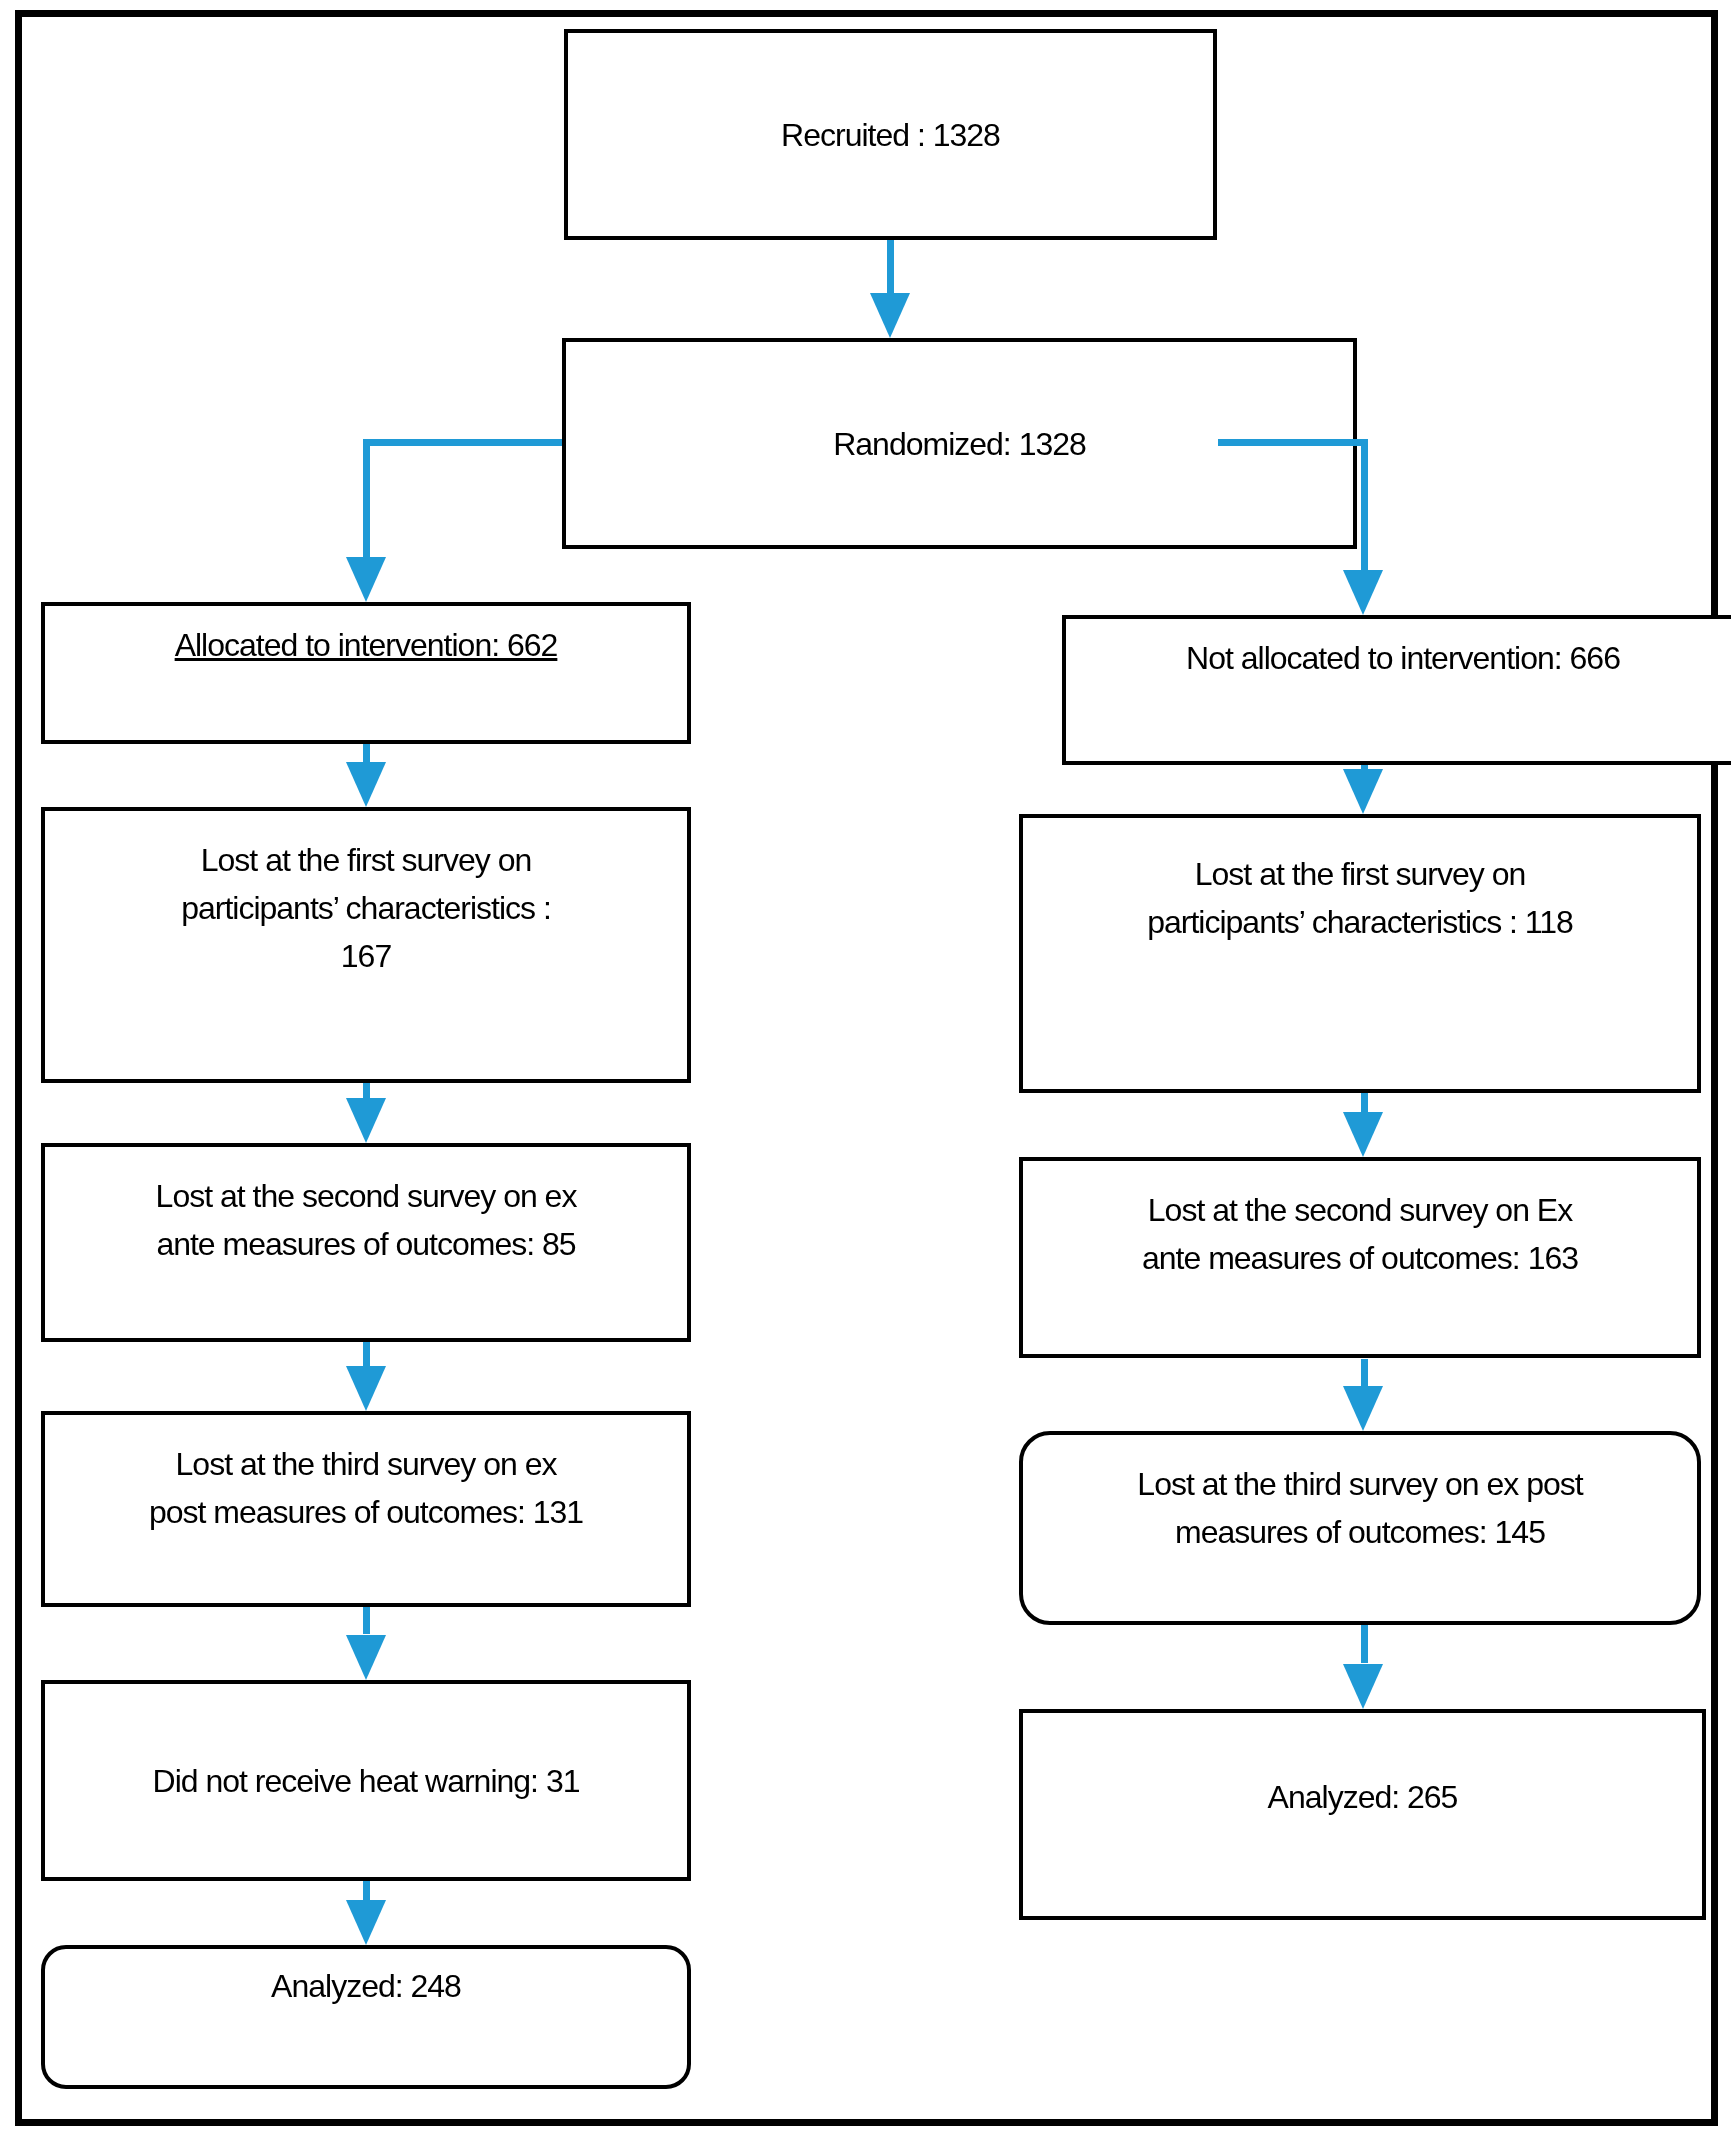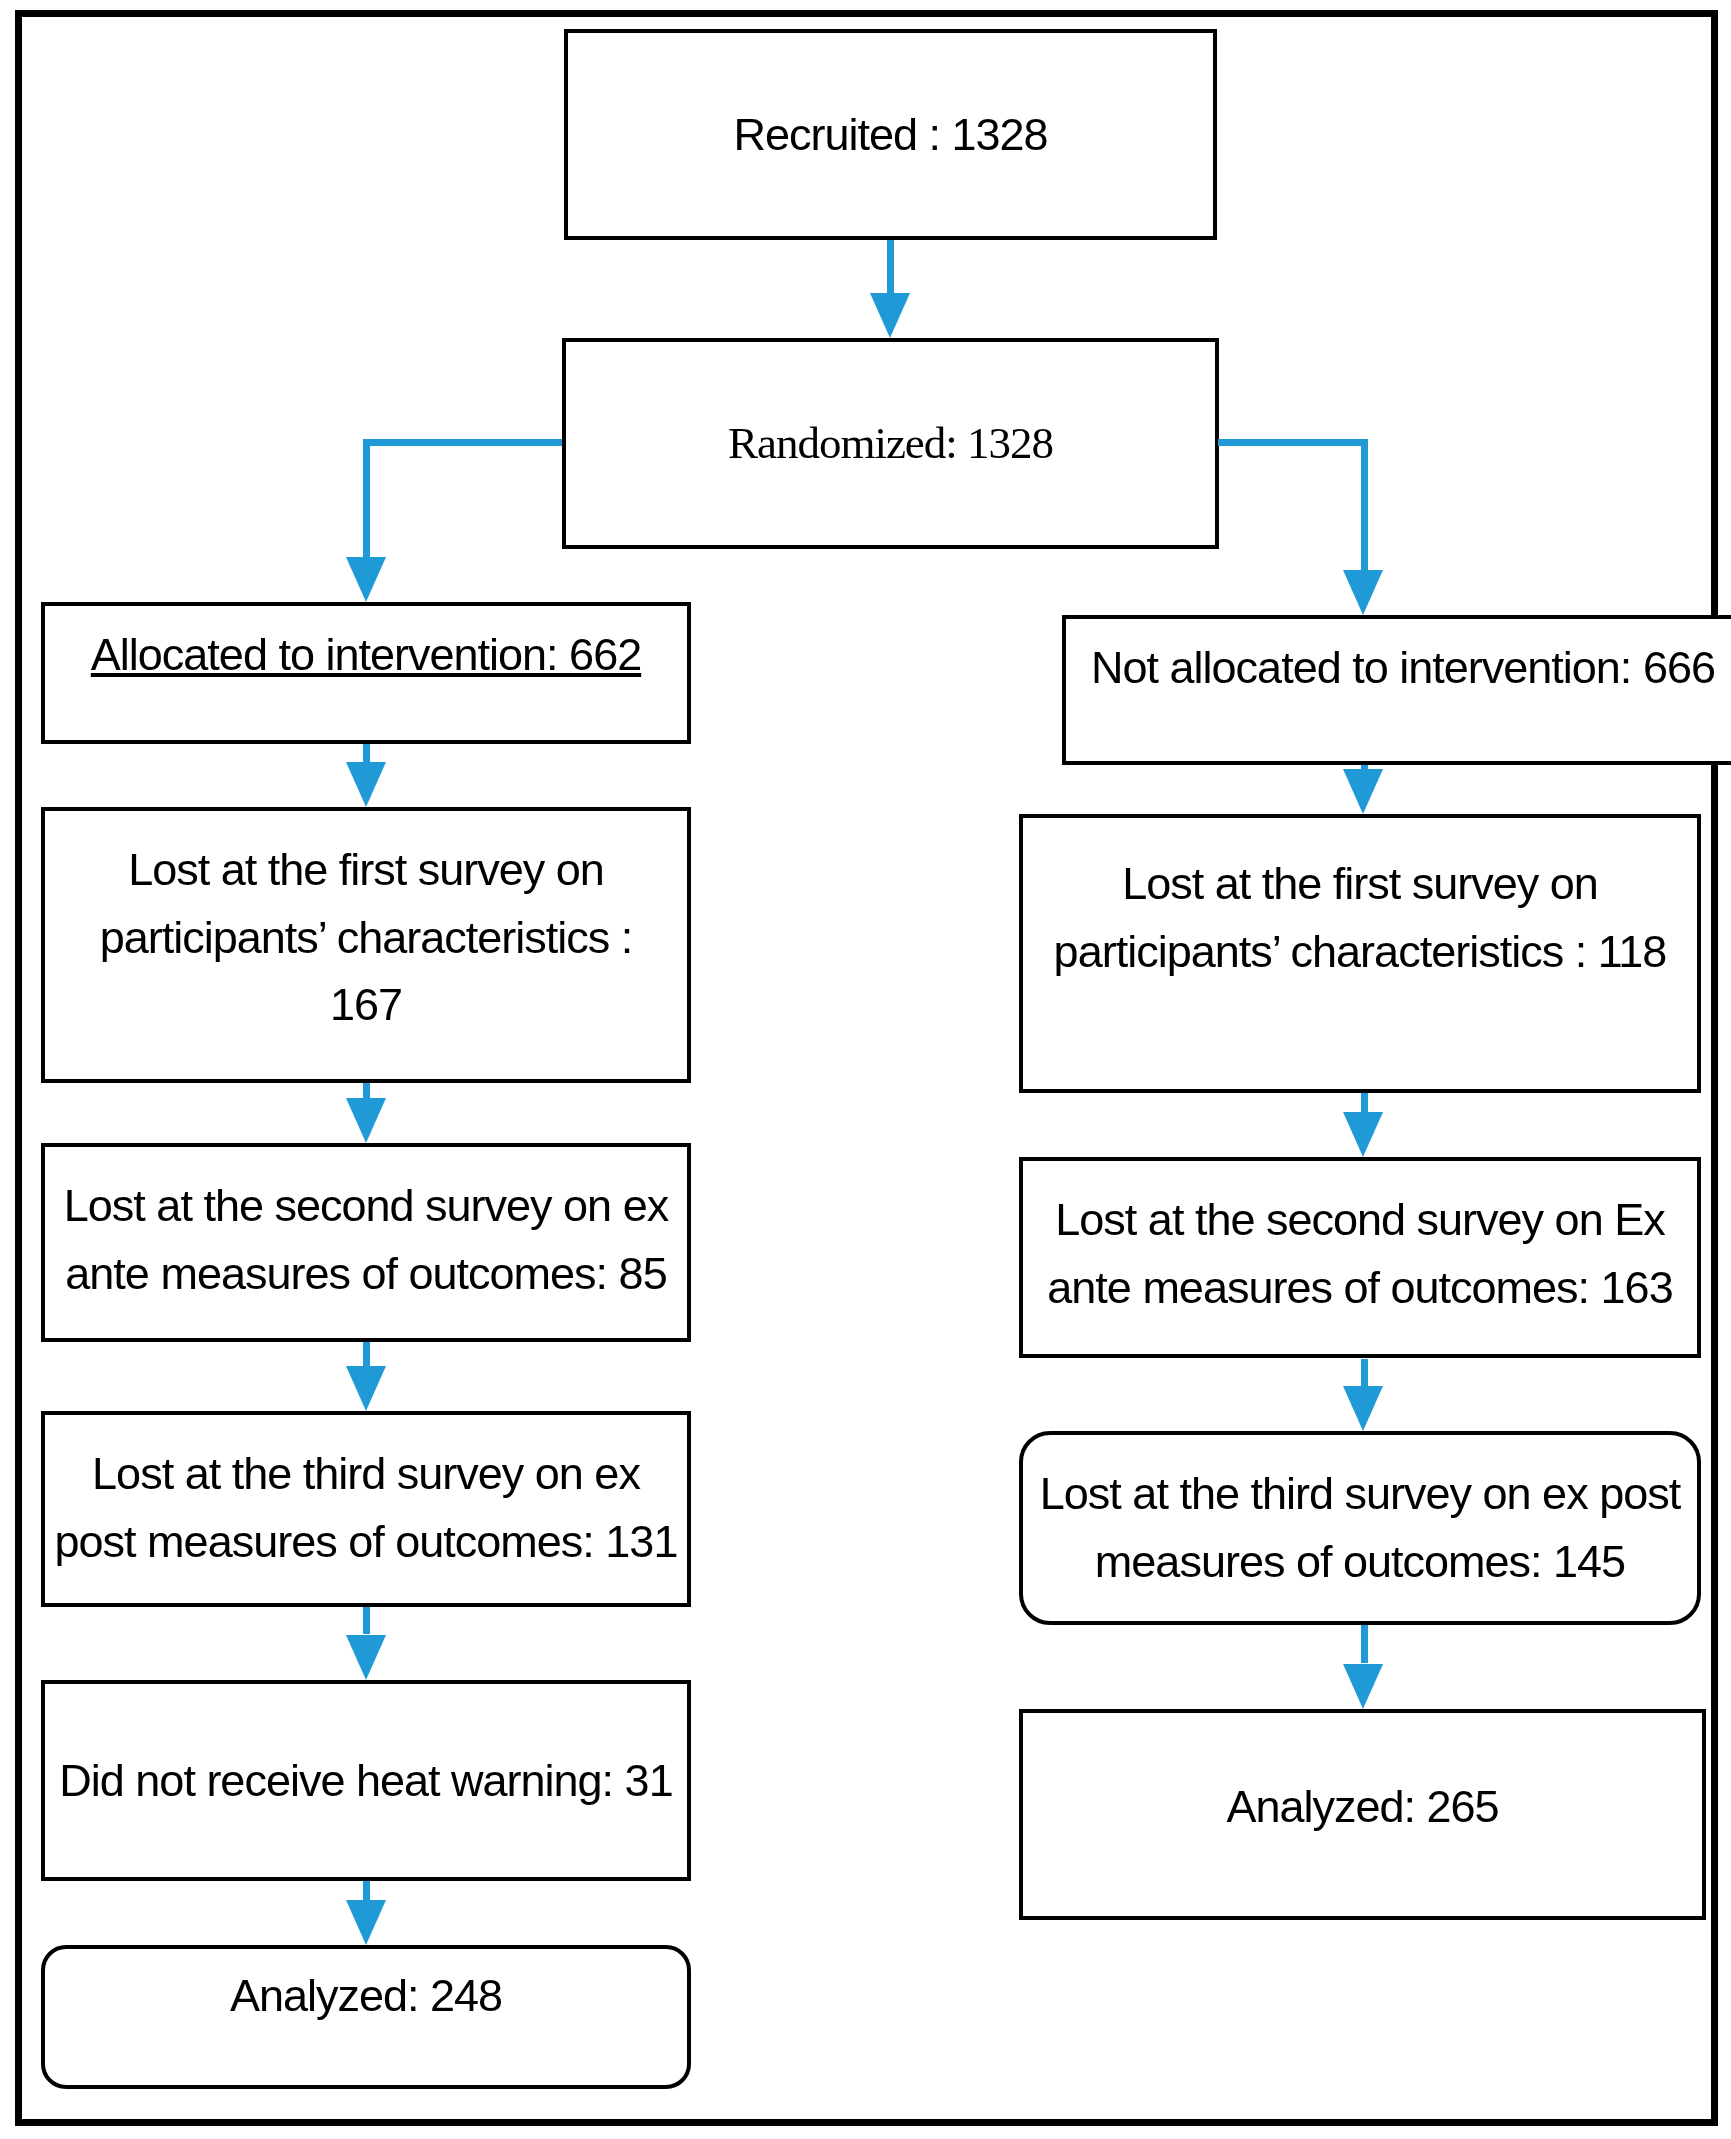--- a/index.html
+++ b/index.html
@@ -23,31 +23,31 @@
   }
   .box {
     position: absolute;
     box-sizing: border-box;
     border: 4.6px solid #000000;
     background: #ffffff;
     display: flex;
     flex-direction: column;
     align-items: center;
     text-align: center;
-    font-size: 45px;
+    font-size: 32px;
     letter-spacing: -1px;
     line-height: 1.5;
   }
   .box .line { white-space: nowrap; }
   .v-center { justify-content: center; }
   .v-top { justify-content: flex-start; }
 
   
   #box-recruited      { left: 564px; top:   29px; width: 653px; height: 211px; }
-  #box-randomized     { left: 562px; top:  338px; width: 657px; height: 211px; font-family: Liberation Serif, serif; }
+  #box-randomized     { left: 562px; top:  338px; width: 795px; height: 211px; }
   #box-allocated      { left:   41px; top: 602px; width: 650px; height: 142px; padding-top: 14.5px; text-decoration: underline; }
   #box-not-allocated  { left: 1019px; top: 615px; width: 682px; height: 150px; padding-top: 14.5px; margin-left: 43px; }
   #box-lost1-left     { left:   41px; top: 807px; width: 650px; height: 276px; padding-top: 25px; }
   #box-lost1-right    { left: 1019px; top: 814px; width: 682px; height: 279px; padding-top: 32px; }
   #box-lost2-left     { left:   41px; top: 1143px; width: 650px; height: 199px; padding-top: 25px; }
   #box-lost2-right    { left: 1019px; top: 1157px; width: 682px; height: 201px; padding-top: 25px; }
   #box-lost3-left     { left:   41px; top: 1411px; width: 650px; height: 196px; padding-top: 25px; }
   #box-lost3-right    { left: 1019px; top: 1431px; width: 682px; height: 194px; padding-top: 25px; border-radius: 31px; }
   #box-heat           { left:   41px; top: 1680px; width: 650px; height: 201px; }
   #box-analyzed-left  { left:   41px; top: 1945px; width: 650px; height: 144px; padding-top: 13.4px; border-radius: 25px; }

